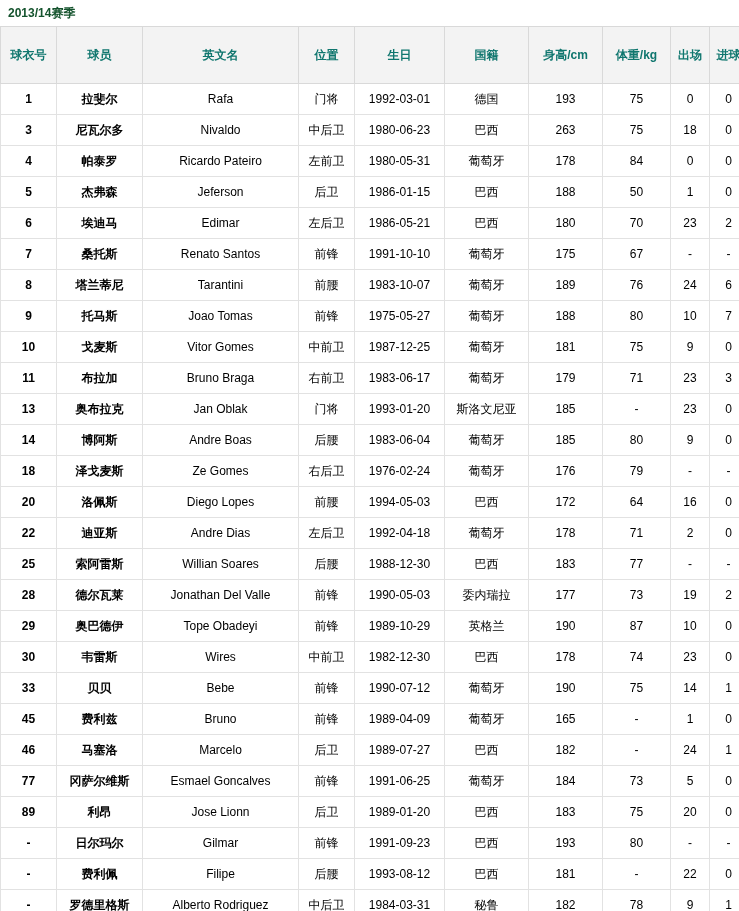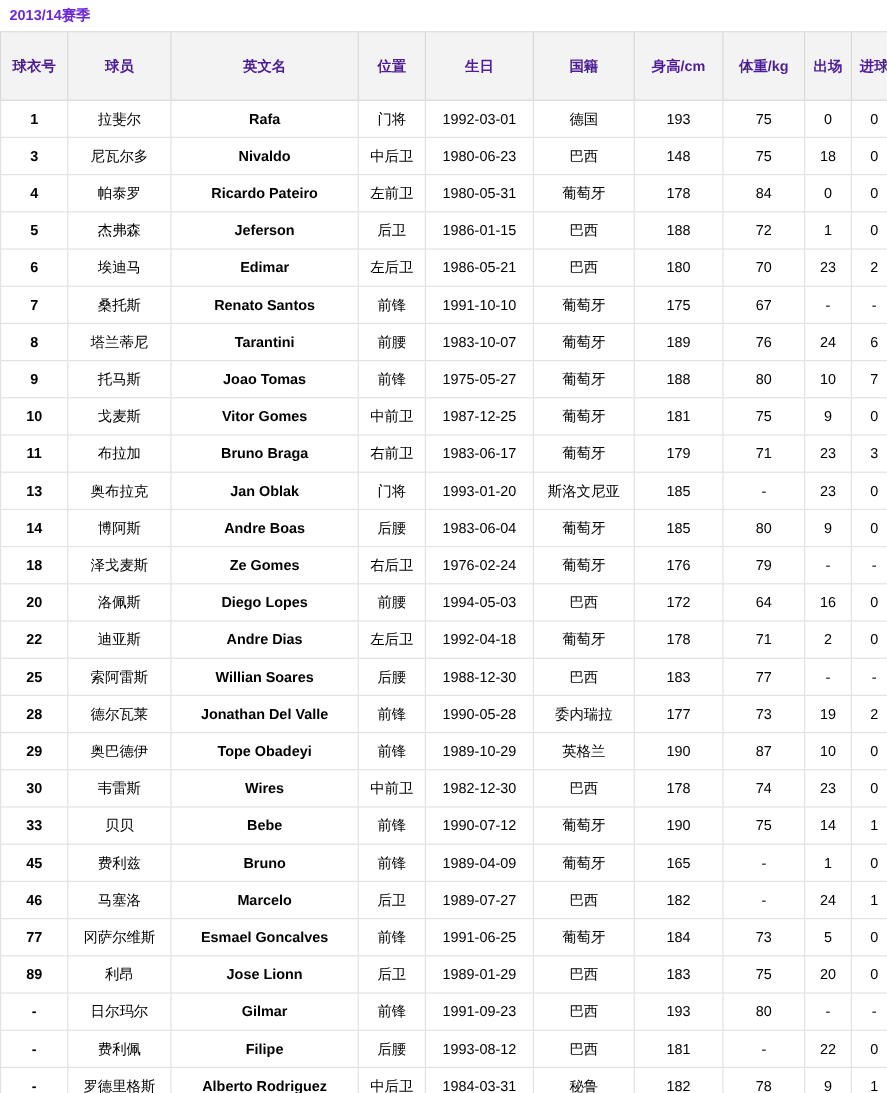--- a/index.html
+++ b/index.html
@@ -15,36 +15,36 @@
     overflow: hidden;
   }
   .page {
     width: 739px;
     box-sizing: border-box;
     padding: 0;
   }
   .season-title {
     font-size: 12px;
     font-weight: bold;
-    color: #6d28d9;
+    color: #14532d;
     padding: 6px 0 6px 8px;
     line-height: 14px;
   }
   table.roster {
     border-collapse: collapse;
     width: 739px;
     table-layout: fixed;
     font-size: 12px;
   }
   table.roster th {
     background: #f3f3f3;
     border: 1px solid #d9d9d9;
     font-weight: bold;
     font-size: 12px;
-    color: #4c1d95;
+    color: #0f766e;
     text-align: center;
     vertical-align: middle;
     height: 52px;
     padding: 2px 1px;
     line-height: 14px;
     margin-top: 24px;
   }
   table.roster td {
     border: 1px solid #e2e2e2;
     text-align: center;
@@ -52,24 +52,24 @@
     height: 28px;
     padding: 1px 2px;
     line-height: 16px;
     color: #000;
     background: #ffffff;
   }
   td.c-num {
     font-weight: bold;
   }
   td.c-name {
+    font-weight: bold;
+  }
+  td.c-eng {
     font-weight: normal;
-  }
-  td.c-eng {
-    font-weight: bold;
   }
   
   col.w-num    { width: 56px; }
   col.w-name   { width: 86px; }
   col.w-eng    { width: 156px; }
   col.w-pos    { width: 56px; }
   col.w-birth  { width: 90px; }
   col.w-nat    { width: 84px; }
   col.w-height { width: 74px; }
   col.w-weight { width: 68px; }
@@ -122,21 +122,21 @@
           <td class="c-apps">0</td>
           <td class="c-goals">0</td>
         </tr>
         <tr>
           <td class="c-num">3</td>
           <td class="c-name">尼瓦尔多</td>
           <td class="c-eng">Nivaldo</td>
           <td class="c-pos">中后卫</td>
           <td class="c-birth">1980-06-23</td>
           <td class="c-nat">巴西</td>
-          <td class="c-height">148</td>
+          <td class="c-height">263</td>
           <td class="c-weight">75</td>
           <td class="c-apps">18</td>
           <td class="c-goals">0</td>
         </tr>
         <tr>
           <td class="c-num">4</td>
           <td class="c-name">帕泰罗</td>
           <td class="c-eng">Ricardo Pateiro</td>
           <td class="c-pos">左前卫</td>
           <td class="c-birth">1980-05-31</td>
@@ -147,21 +147,21 @@
           <td class="c-goals">0</td>
         </tr>
         <tr>
           <td class="c-num">5</td>
           <td class="c-name">杰弗森</td>
           <td class="c-eng">Jeferson</td>
           <td class="c-pos">后卫</td>
           <td class="c-birth">1986-01-15</td>
           <td class="c-nat">巴西</td>
           <td class="c-height">188</td>
-          <td class="c-weight">72</td>
+          <td class="c-weight">50</td>
           <td class="c-apps">1</td>
           <td class="c-goals">0</td>
         </tr>
         <tr>
           <td class="c-num">6</td>
           <td class="c-name">埃迪马</td>
           <td class="c-eng">Edimar</td>
           <td class="c-pos">左后卫</td>
           <td class="c-birth">1986-05-21</td>
           <td class="c-nat">巴西</td>
@@ -300,21 +300,21 @@
           <td class="c-height">183</td>
           <td class="c-weight">77</td>
           <td class="c-apps">-</td>
           <td class="c-goals">-</td>
         </tr>
         <tr>
           <td class="c-num">28</td>
           <td class="c-name">德尔瓦莱</td>
           <td class="c-eng">Jonathan Del Valle</td>
           <td class="c-pos">前锋</td>
-          <td class="c-birth">1990-05-28</td>
+          <td class="c-birth">1990-05-03</td>
           <td class="c-nat">委内瑞拉</td>
           <td class="c-height">177</td>
           <td class="c-weight">73</td>
           <td class="c-apps">19</td>
           <td class="c-goals">2</td>
         </tr>
         <tr>
           <td class="c-num">29</td>
           <td class="c-name">奥巴德伊</td>
           <td class="c-eng">Tope Obadeyi</td>
@@ -384,21 +384,21 @@
           <td class="c-height">184</td>
           <td class="c-weight">73</td>
           <td class="c-apps">5</td>
           <td class="c-goals">0</td>
         </tr>
         <tr>
           <td class="c-num">89</td>
           <td class="c-name">利昂</td>
           <td class="c-eng">Jose Lionn</td>
           <td class="c-pos">后卫</td>
-          <td class="c-birth">1989-01-29</td>
+          <td class="c-birth">1989-01-20</td>
           <td class="c-nat">巴西</td>
           <td class="c-height">183</td>
           <td class="c-weight">75</td>
           <td class="c-apps">20</td>
           <td class="c-goals">0</td>
         </tr>
         <tr>
           <td class="c-num">-</td>
           <td class="c-name">日尔玛尔</td>
           <td class="c-eng">Gilmar</td>

